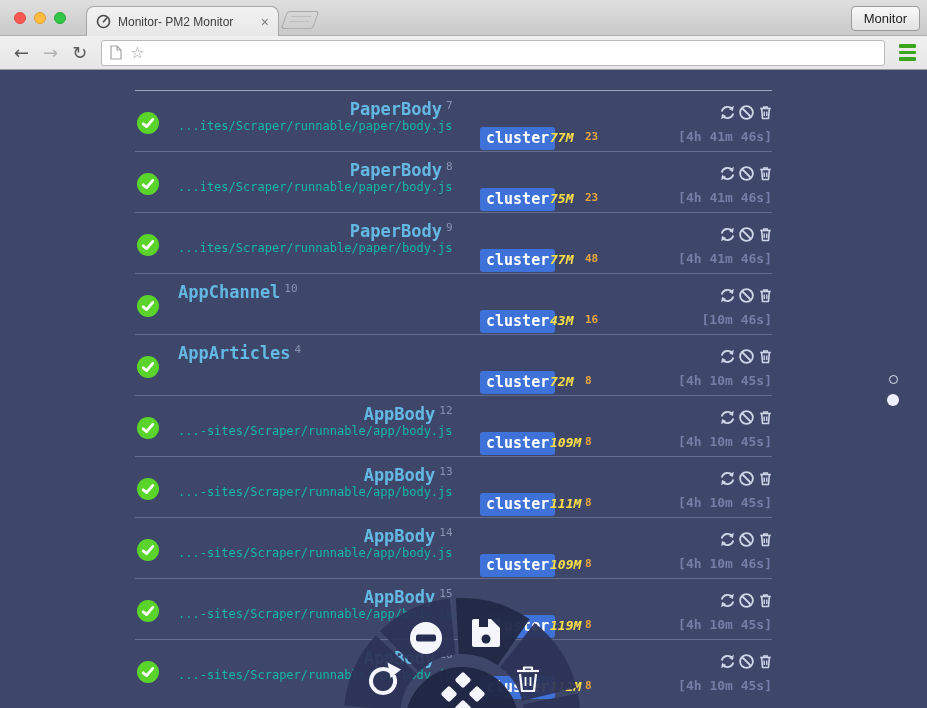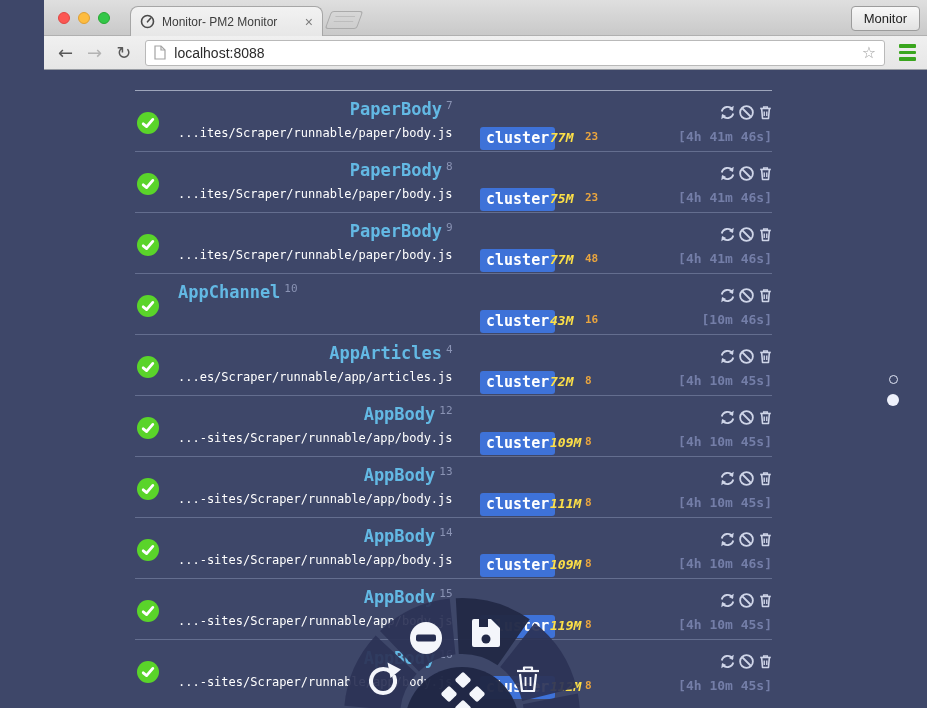--- a/index.html
+++ b/index.html
@@ -1,21 +1,21 @@
 <!DOCTYPE html>
 <html><head>
 <meta charset="utf-8">
 <style>
   * { box-sizing: border-box; margin: 0; padding: 0; }
   html,body { width:927px; height:708px; overflow:hidden; }
   body { font-family:"DejaVu Sans Mono", monospace; }
   .screen { position:relative; width:927px; height:708px; background:#3e4769; overflow:hidden; }
 
   
-  .chrome { position:absolute; inset:0 0 auto 0; height:70px; z-index:20;padding-left:44px; }
+  .chrome { position:absolute; inset:0 0 auto 0; height:70px; z-index:20; }
   .tabstrip { position:relative; height:36px; background:linear-gradient(#dfdfdf,#c9c9c9); border-bottom:1px solid #b0b0b0; }
   .lights { position:absolute; left:14px; top:12px; display:flex; gap:8px; }
   .light { width:12px; height:12px; border-radius:50%; }
   .light.red    { background:#fc5753; border:1px solid #df4744; }
   .light.yellow { background:#fdbc40; border:1px solid #de9f34; }
   .light.green  { background:#33c748; border:1px solid #27a833; }
   .tab { position:absolute; left:86px; top:6px; width:193px; height:30px; background:linear-gradient(#f2f2f2,#e7e7e7);
          border:1px solid #a6a6a6; border-bottom:none; border-radius:8px 8px 0 0;
          display:flex; align-items:center; padding:0 9px; gap:7px; }
   .tab-title { font-family:"Liberation Sans", sans-serif; font-size:12px; color:#3d3d3d; white-space:nowrap; overflow:hidden; flex:1; }
@@ -38,21 +38,21 @@
   .menu-btn b { display:block; width:17px; height:3.5px; border-radius:1px; background:#3aa61e; }
 
   
   .plist { position:absolute; left:135px; top:90px; width:637px; z-index:1; }
   .prow { position:relative; height:61px; border-top:1px solid rgba(200,212,245,0.28);text-align:right; }
   .prow:first-child { border-top:1px solid rgba(235,242,255,0.55); }
   .status-icon { position:absolute; left:2px; top:21px; width:22px; height:22px; }
   .pmain { position:absolute; left:43px; top:8px; white-space:nowrap; }
   .pname { color:#63b9e4; font-weight:bold; font-size:17px; }
   .pid   { color:#8a93b4; font-size:11px; position:relative; top:-6px; margin-left:4px; }
-  .ppath { color:#ffffff; font-size:12px; margin-top:7px; }
+  .ppath { color:#14b8a6; font-size:12px; }
   .badge { position:absolute; left:345px; top:36px; background:#3e72d8; color:#fff; font-weight:bold;
            font-size:15px; line-height:1; padding:4px 6px; border-radius:3px; }
   .mem      { position:absolute; left:415px; top:39px; color:#fde047; font-weight:bold; font-size:13px;font-style:italic; }
   .restarts { position:absolute; left:450px; top:39px; color:#eaa53e; font-weight:bold; font-size:11px; }
   .actions { position:absolute; right:-2px; top:13px; display:flex; gap:2px; }
   .actions svg { display:block; }
   .uptime { position:absolute; right:0; top:38px; color:#747ea8; font-size:13px;font-weight:bold; }
 
   
   .dot-outline { position:absolute; left:889px; top:375px; width:9px; height:9px; border:1.5px solid #e2e7f6; border-radius:50%; z-index:2; }
@@ -86,21 +86,20 @@
     </div>
     <div class="toolbar">
       <span class="navbtn">←</span>
       <span class="navbtn disabled">→</span>
       <span class="navbtn">↻</span>
       <div class="urlbar">
         <svg width="12" height="15" viewBox="0 0 12 15">
           <path d="M1 1 h6 l4 4 v9 h-10 z" fill="#fff" stroke="#a3a3a3" stroke-width="1.2"></path>
           <path d="M7 1 v4 h4" fill="none" stroke="#a3a3a3" stroke-width="1.2"></path>
         </svg>
-        <span class="url-text">localhost:8088</span>
         <span class="star">☆</span>
       </div>
       <div class="menu-btn">
           <b></b>
           <b></b>
           <b></b>
         </div>
     </div>
   </div>
 
@@ -236,21 +235,20 @@
       <span class="uptime">[10m 46s]</span>
     </div>
 
     <div class="prow">
       <svg class="status-icon" viewBox="0 0 22 22">
         <circle cx="11" cy="11" r="11" fill="#5ad42a"></circle>
         <path d="M6.2 11.8 L9.6 14.6 L15.8 7.4" fill="none" stroke="#fff" stroke-width="2.8" stroke-linecap="round" stroke-linejoin="round"></path>
       </svg>
       <div class="pmain">
         <span class="pname">AppArticles</span><span class="pid">4</span>
-        <div class="ppath">...es/Scraper/runnable/app/articles.js</div>
       </div>
       <span class="badge">cluster</span>
       <span class="mem">72M</span>
       <span class="restarts">8</span>
       <div class="actions">
         <svg width="17" height="17" viewBox="0 0 16 16">
           <path d="M2.6 7 A5.6 5.6 0 0 1 12.8 5.4" fill="none" stroke="#cfd5e8" stroke-width="1.8"></path>
           <path d="M13.9 1.6 L13.1 6.6 L9.3 4.8 Z" fill="#cfd5e8"></path>
           <path d="M13.4 9 A5.6 5.6 0 0 1 3.2 10.6" fill="none" stroke="#cfd5e8" stroke-width="1.8"></path>
           <path d="M2.1 14.4 L2.9 9.4 L6.7 11.2 Z" fill="#cfd5e8"></path>

